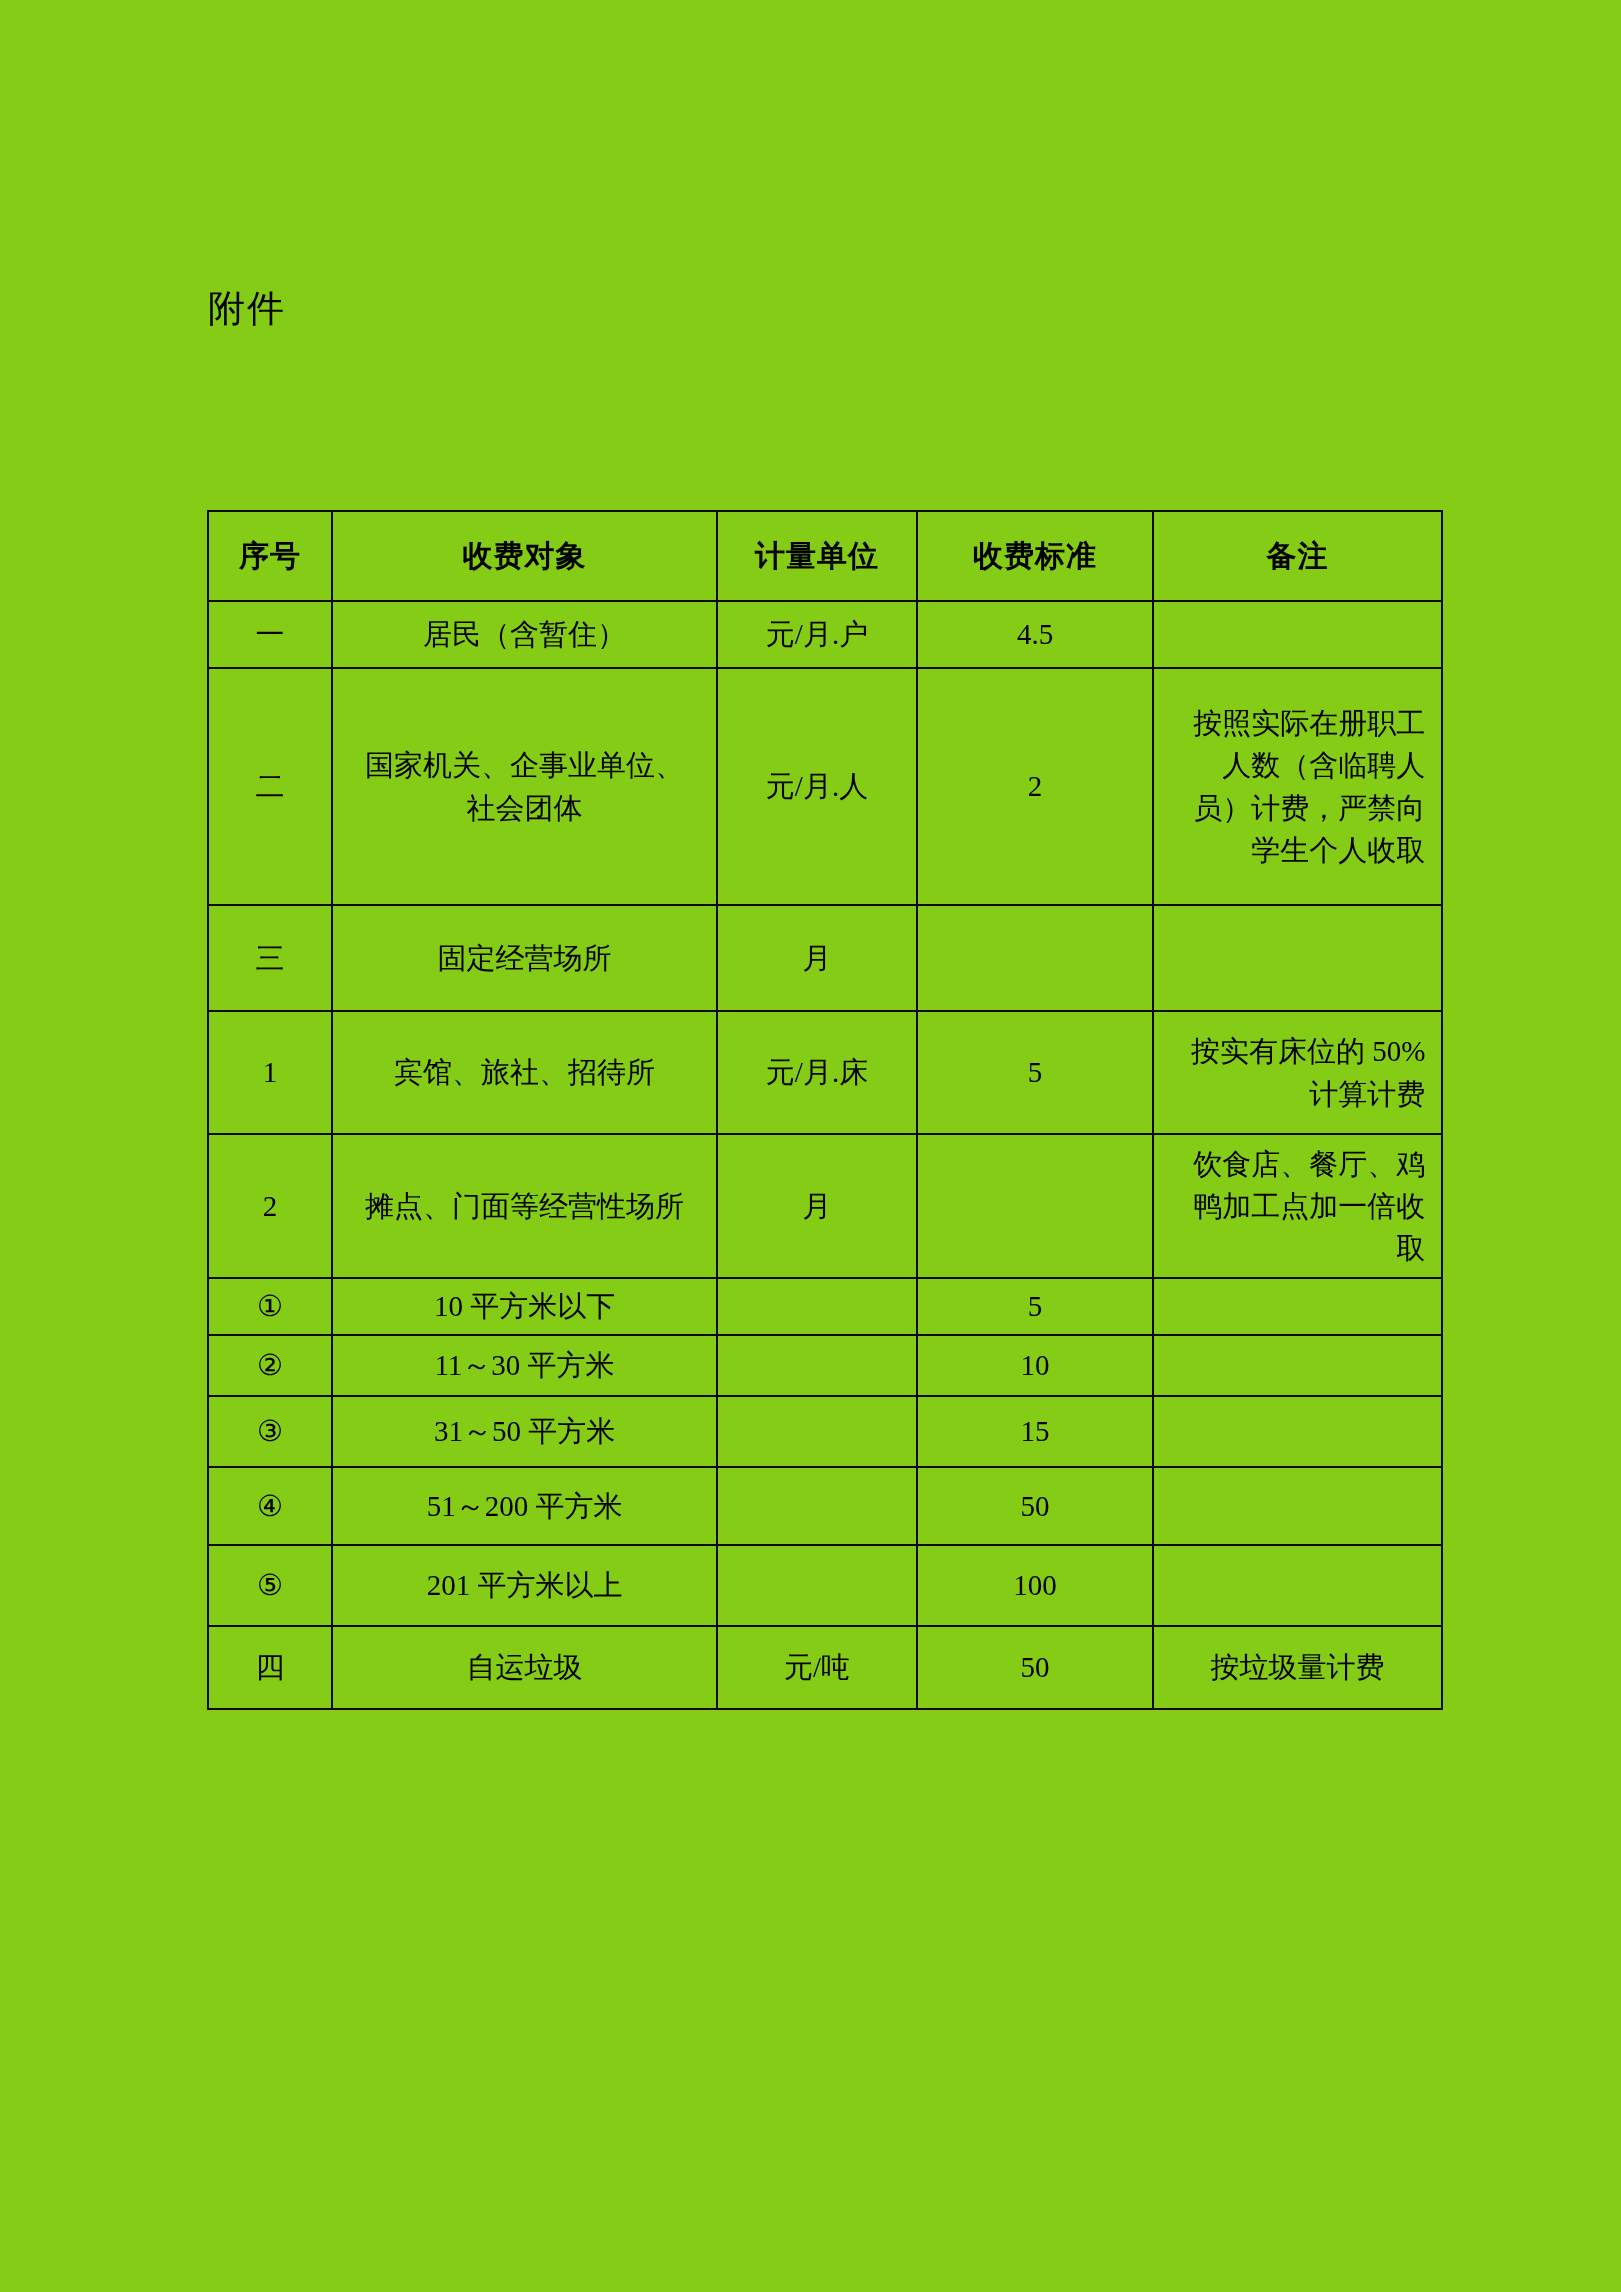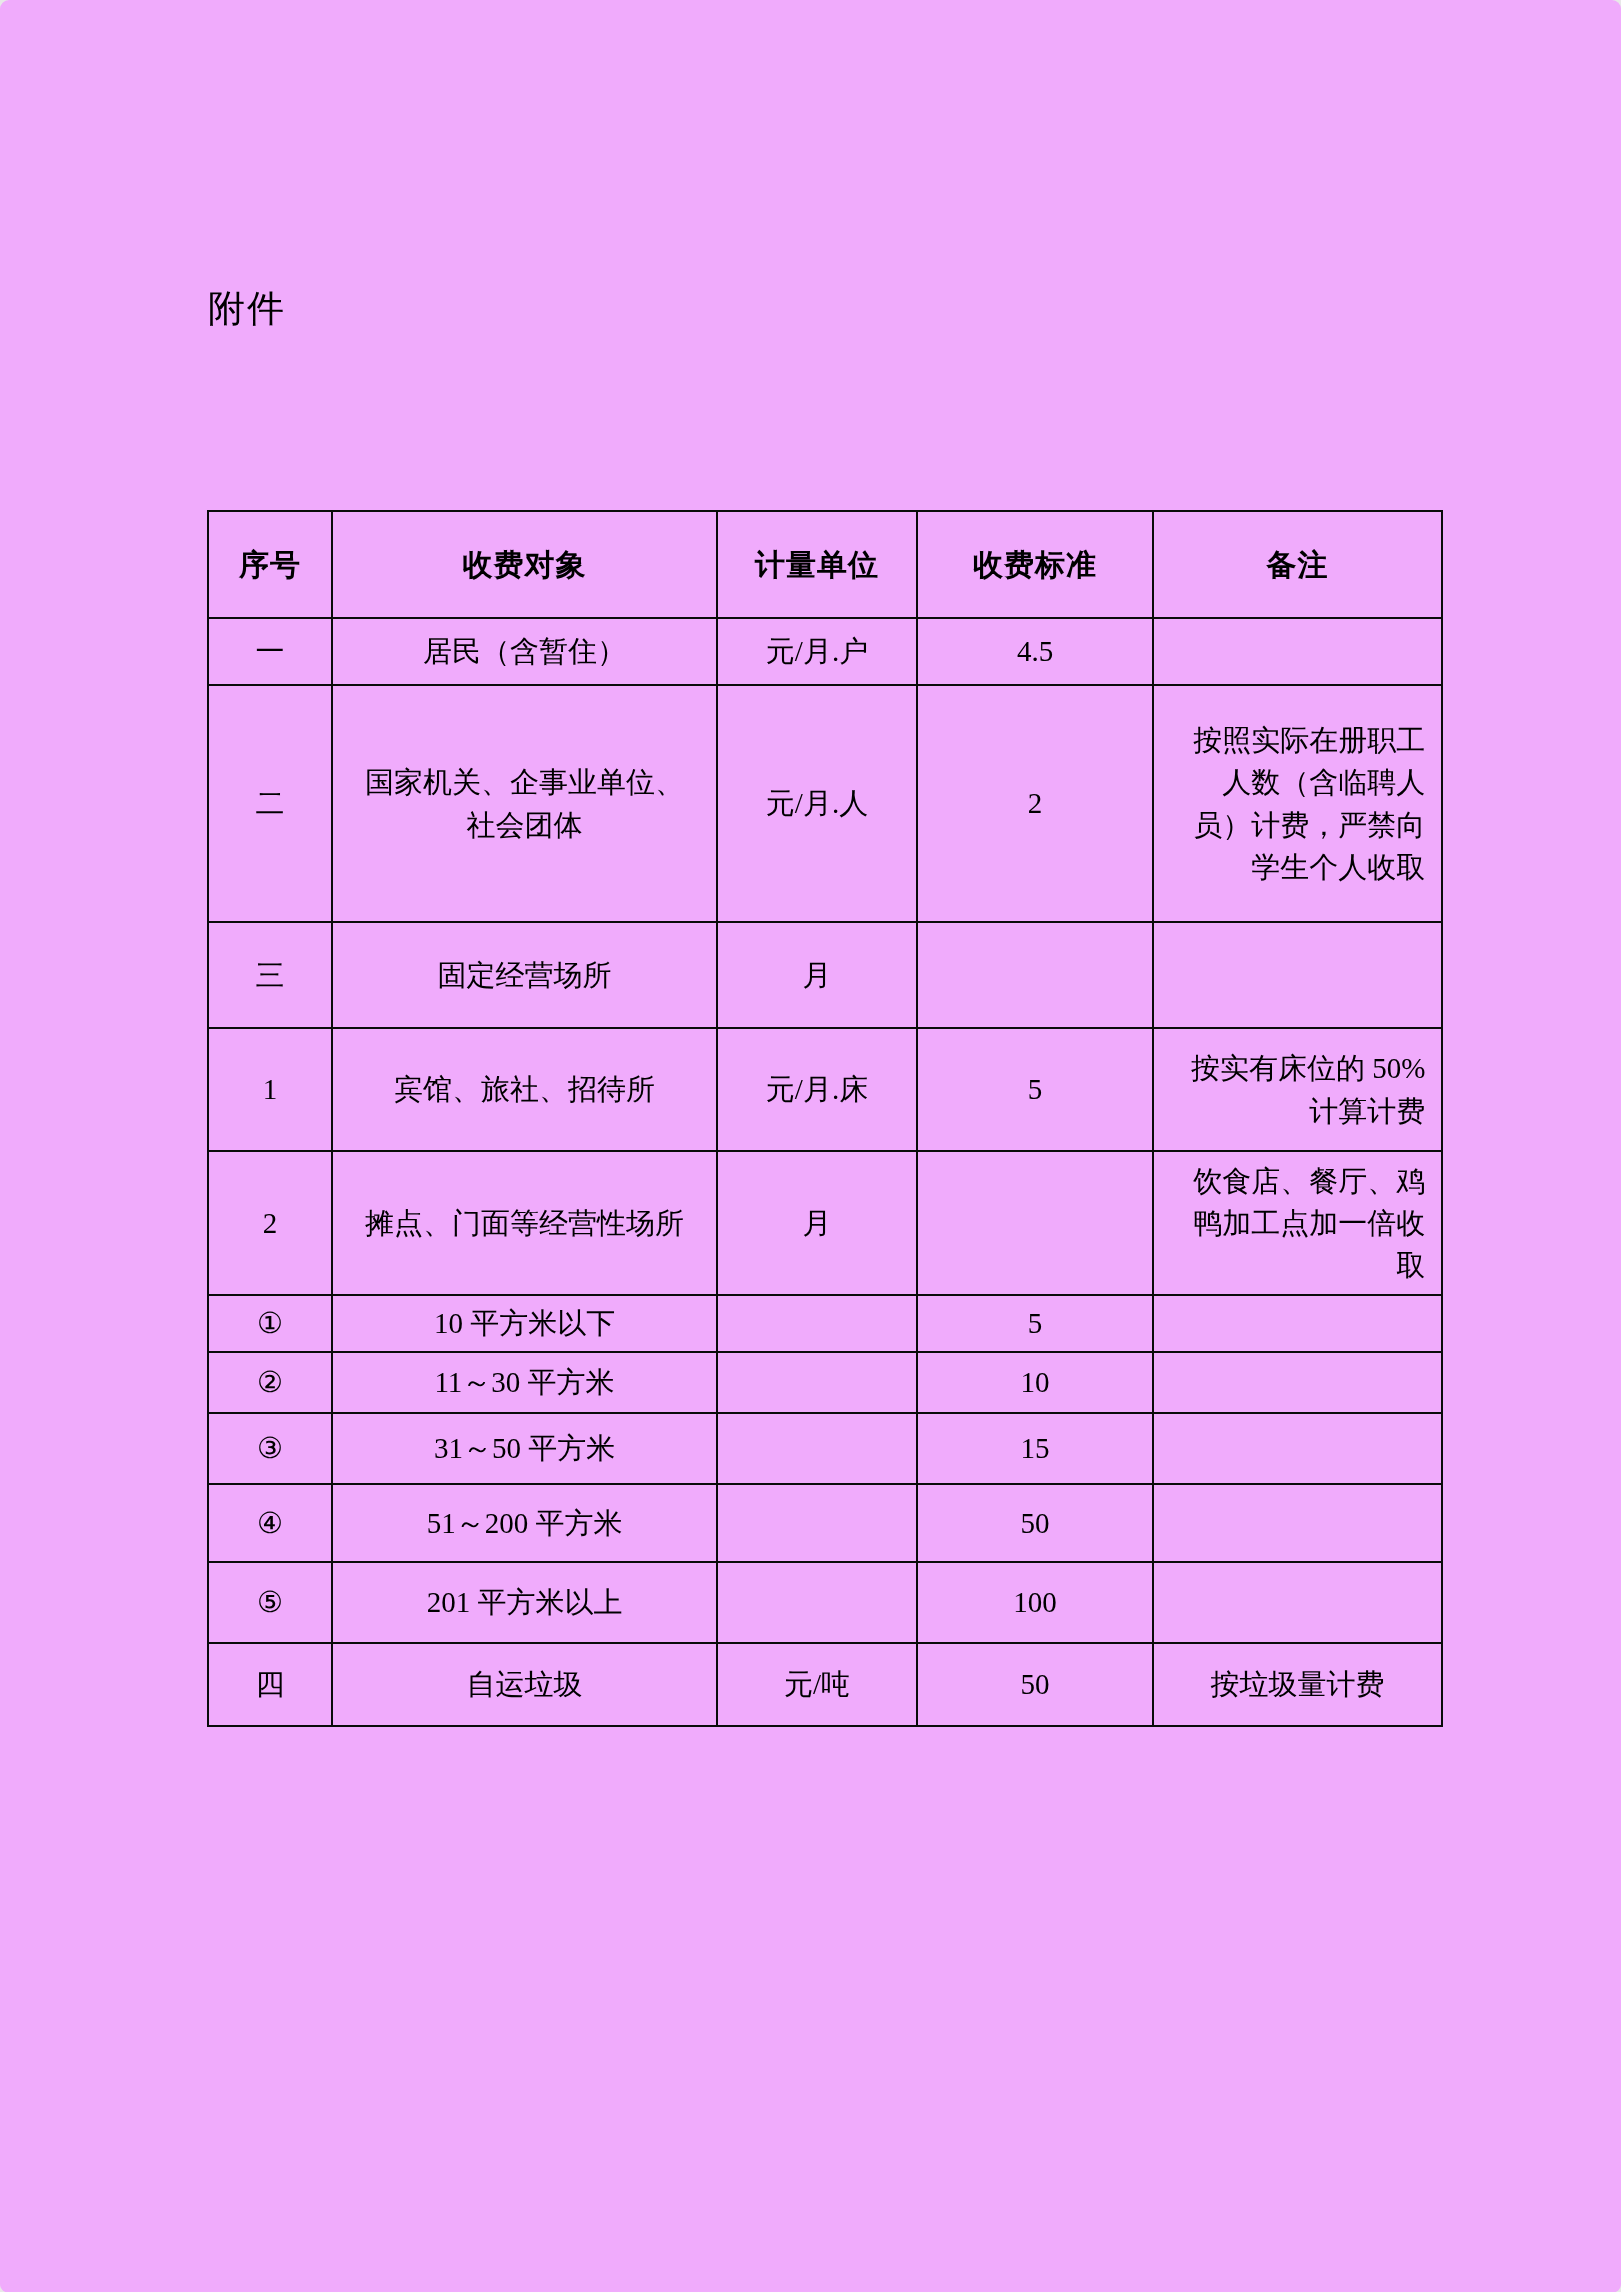--- a/index.html
+++ b/index.html
@@ -5,25 +5,24 @@
   html, body {
     margin: 0;
     padding: 0;
     background: #e8e8e8;
   }
   .page {
     position: relative;
     width: 1621px;
     height: 2293px;
     margin: 0 auto;
-    background: #f0abfc;
+    background: #84cc16;
     color: #000000;
     font-family: "Liberation Serif", "DejaVu Serif", serif;
     overflow: hidden;
-    border-radius: 9px;
   }
   .attachment-label {
     position: absolute;
     left: 208px;
     top: 288px;
     font-size: 37px;
     line-height: 1.15;
     font-weight: 500;
     letter-spacing: 2px;
   }
@@ -55,21 +54,21 @@
     font-size: 29px;
     line-height: 1.45;
     overflow: hidden;
   }
   .fee-table th {
     font-family: "Liberation Sans", "DejaVu Sans", sans-serif;
     font-weight: bold;
     font-size: 30px;
     letter-spacing: 1px;
   }
-  .fee-table thead tr { height: 107px; }
+  .fee-table thead tr { height: 90px; }
   tr.rh0  { height: 67px; }
   tr.rh1  { height: 237px; }
   tr.rh2  { height: 106px; }
   tr.rh3  { height: 123px; }
   tr.rh4  { height: 117px; }
   tr.rh5  { height: 57px; }
   tr.rh6  { height: 61px; }
   tr.rh7  { height: 71px; }
   tr.rh8  { height: 78px; }
   tr.rh9  { height: 81px; }

